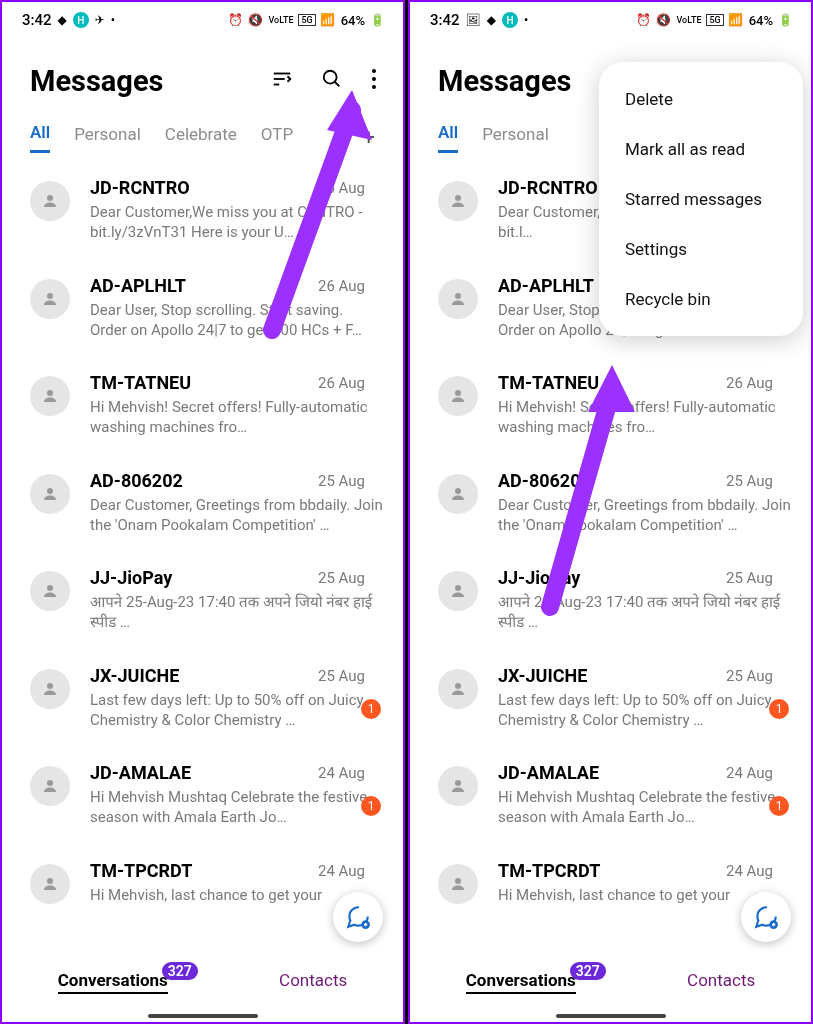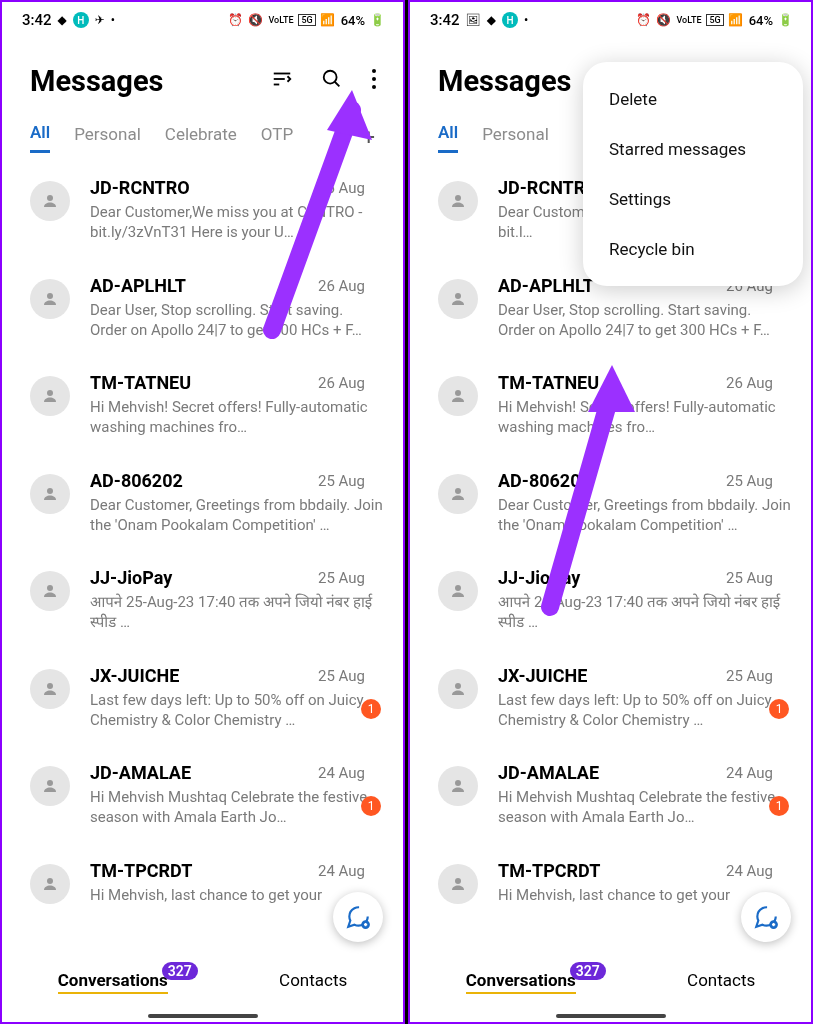--- a/index.html
+++ b/index.html
@@ -124,28 +124,28 @@
     bottom: 18px;
     left: 0;
     right: 0;
     display: flex;
     justify-content: space-around;
     padding: 10px 0;
     background: #fff;
   }
   .bottom-tab {
     font-size: 17px;
-    color: #000000;
+    color: #701a75;
     position: relative;
     padding-bottom: 2px;
   }
   .bottom-tab.active {
     font-weight: 700;
     color: #000;
-    border-bottom: 2px solid #eab308;
+    border-bottom: 2px solid #000000;
   }
   .conv-badge {
     background: #6d28d9;
     color: #fff;
     border-radius: 10px;
     padding: 1px 6px;
     font-size: 14px;
     position: absolute;
     top: -8px;
     right: -30px;
@@ -167,21 +167,21 @@
     z-index: 50;
   }
   .menu-popup {
     position: absolute;
     right: 8px;
     top: 60px;
     background: #fff;
     border-radius: 24px;
     box-shadow: 0 4px 24px rgba(0,0,0,0.2);
     padding: 12px 0;
-    width: 220px;
+    width: 204px;
     z-index: 40;
   }
   .menu-item {
     padding: 15px 26px;
     font-size: 17px;
     color: #111;
   }
 </style>
 </head>
 <body>
@@ -537,20 +537,21 @@
     <span class="bottom-tab active">
       <span>Conversations</span>
       <span class="conv-badge">327</span>
     </span>
     <span class="bottom-tab">Contacts</span>
   </div>
   <div class="nav-handle"></div>
 
   <div class="menu-popup">
     <div class="menu-item">Delete</div>
+    <div class="menu-item">Mark all as read</div>
     <div class="menu-item">Starred messages</div>
     <div class="menu-item">Settings</div>
     <div class="menu-item">Recycle bin</div>
   </div>
 
   <svg class="arrow" style="left:130px;top:355px;" width="100" height="260" viewBox="0 0 100 260">
     <path d="M10 250 L70 40" stroke="#9b30ff" stroke-width="18" stroke-linecap="round"></path>
     <path d="M48 55 L72 8 L95 55 Z" fill="#9b30ff"></path>
   </svg>
 </div>

